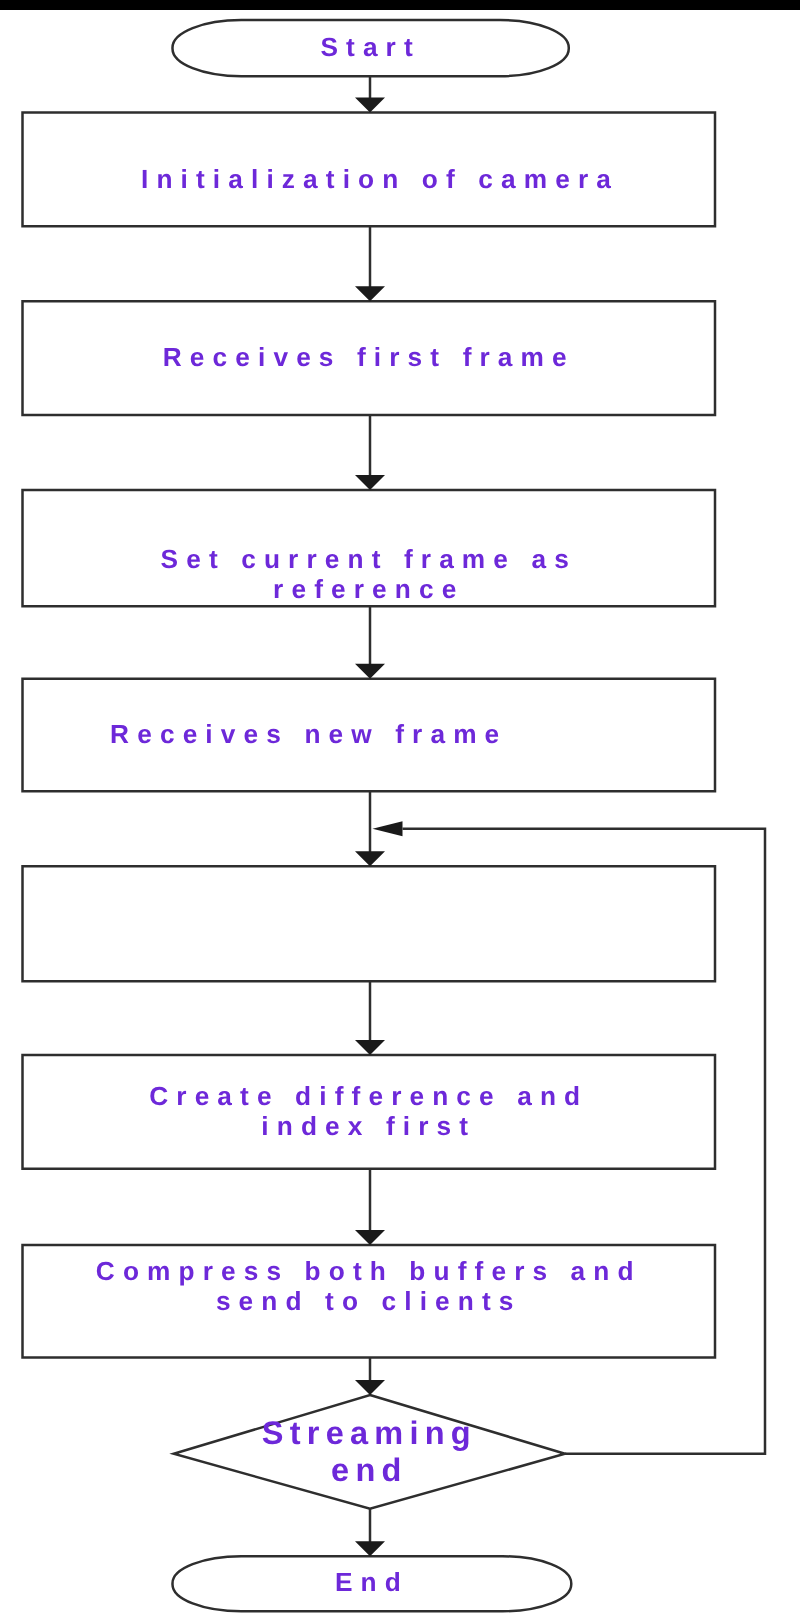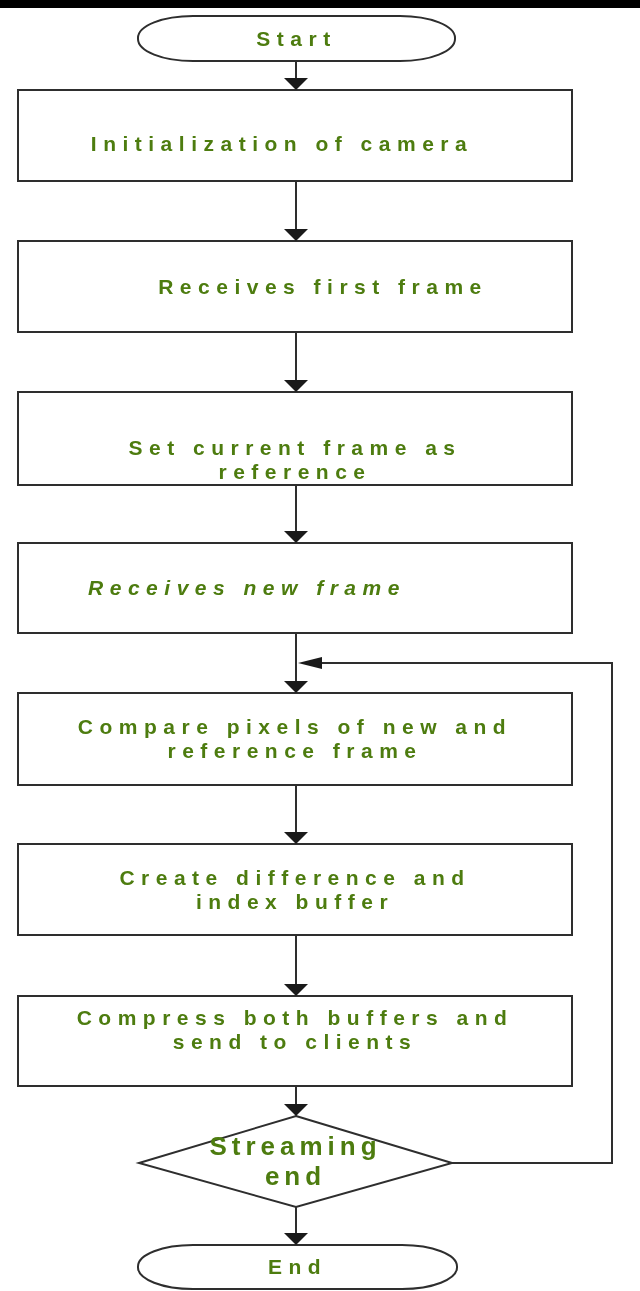--- a/index.html
+++ b/index.html
@@ -30,21 +30,21 @@
     position: absolute;
     display: flex;
     align-items: center;
     justify-content: center;
     text-align: center;
     white-space: pre-line;
     font-weight: bold;
     font-size: 21px;
     line-height: 1.12;
     letter-spacing: 6.5px;
-    color: #4d7c0f;
+    color: #6d28d9;
     pointer-events: none;
   }
   .node-label.small {
     font-size: 26px;
     letter-spacing: 5px;
   }
 </style>
 </head>
 <body>
 
@@ -91,34 +91,32 @@
       <polygon points="284,832 308,832 296,844"></polygon>
       <polygon points="284,984 308,984 296,996"></polygon>
       <polygon points="284,1104 308,1104 296,1116"></polygon>
       <polygon points="284,1233 308,1233 296,1245"></polygon>
       <polygon points="322,657 322,669 298,663"></polygon>
     </g>
   </svg>
 
   <div class="node-label" style="left:138px; top:16px;  width:317px; height:45px;">Start</div>
 
-  <div class="node-label" style="left:5px; top:90px;  width:554px; height:107px;">Initialization of camera</div>
+  <div class="node-label" style="left:27px; top:90px;  width:554px; height:107px;">Initialization of camera</div>
 
-  <div class="node-label" style="left:18px; top:241px; width:554px; height:91px;margin-left:28px;">Receives first frame</div>
+  <div class="node-label" style="left:18px; top:241px; width:554px; height:91px;">Receives first frame</div>
 
   <div class="node-label" style="left:18px; top:413px; width:554px; height:93px;">Set current frame as
 reference</div>
 
-  <div class="node-label" style="left:18px; top:543px; width:458px; height:90px;font-style:italic;">Receives new frame</div>
+  <div class="node-label" style="left:18px; top:543px; width:458px; height:90px;">Receives new frame</div>
 
-  <div class="node-label" style="left:18px; top:693px; width:554px; height:92px;">Compare pixels of new and
-reference frame</div>
 
   <div class="node-label" style="left:18px; top:844px; width:554px; height:91px;">Create difference and
-index buffer</div>
+index first</div>
 
   <div class="node-label" style="left:18px; top:996px; width:554px; height:67px;">Compress both buffers and
 send to clients</div>
 
   <div class="node-label small" style="left:139px; top:1118px; width:313px; height:87px;">Streaming
 end</div>
 
   <div class="node-label" style="left:138px; top:1245px; width:319px; height:44px;">End</div>
 
 </div>

